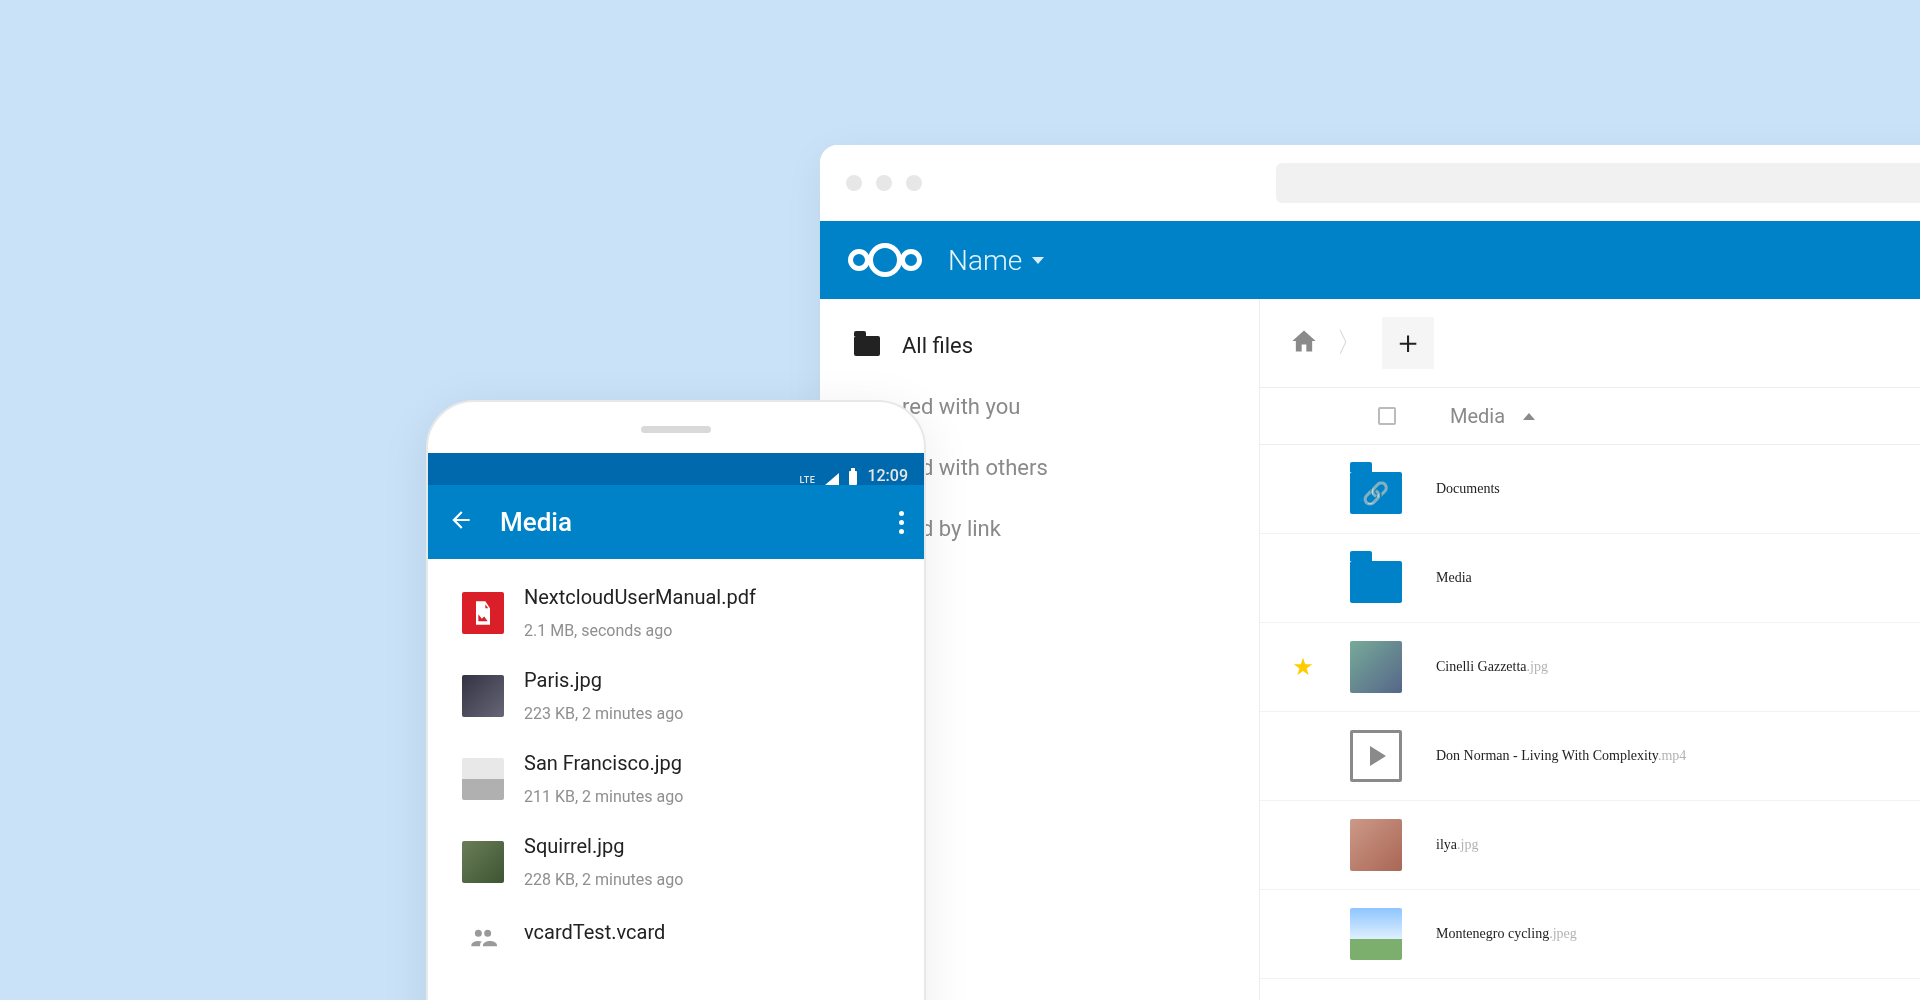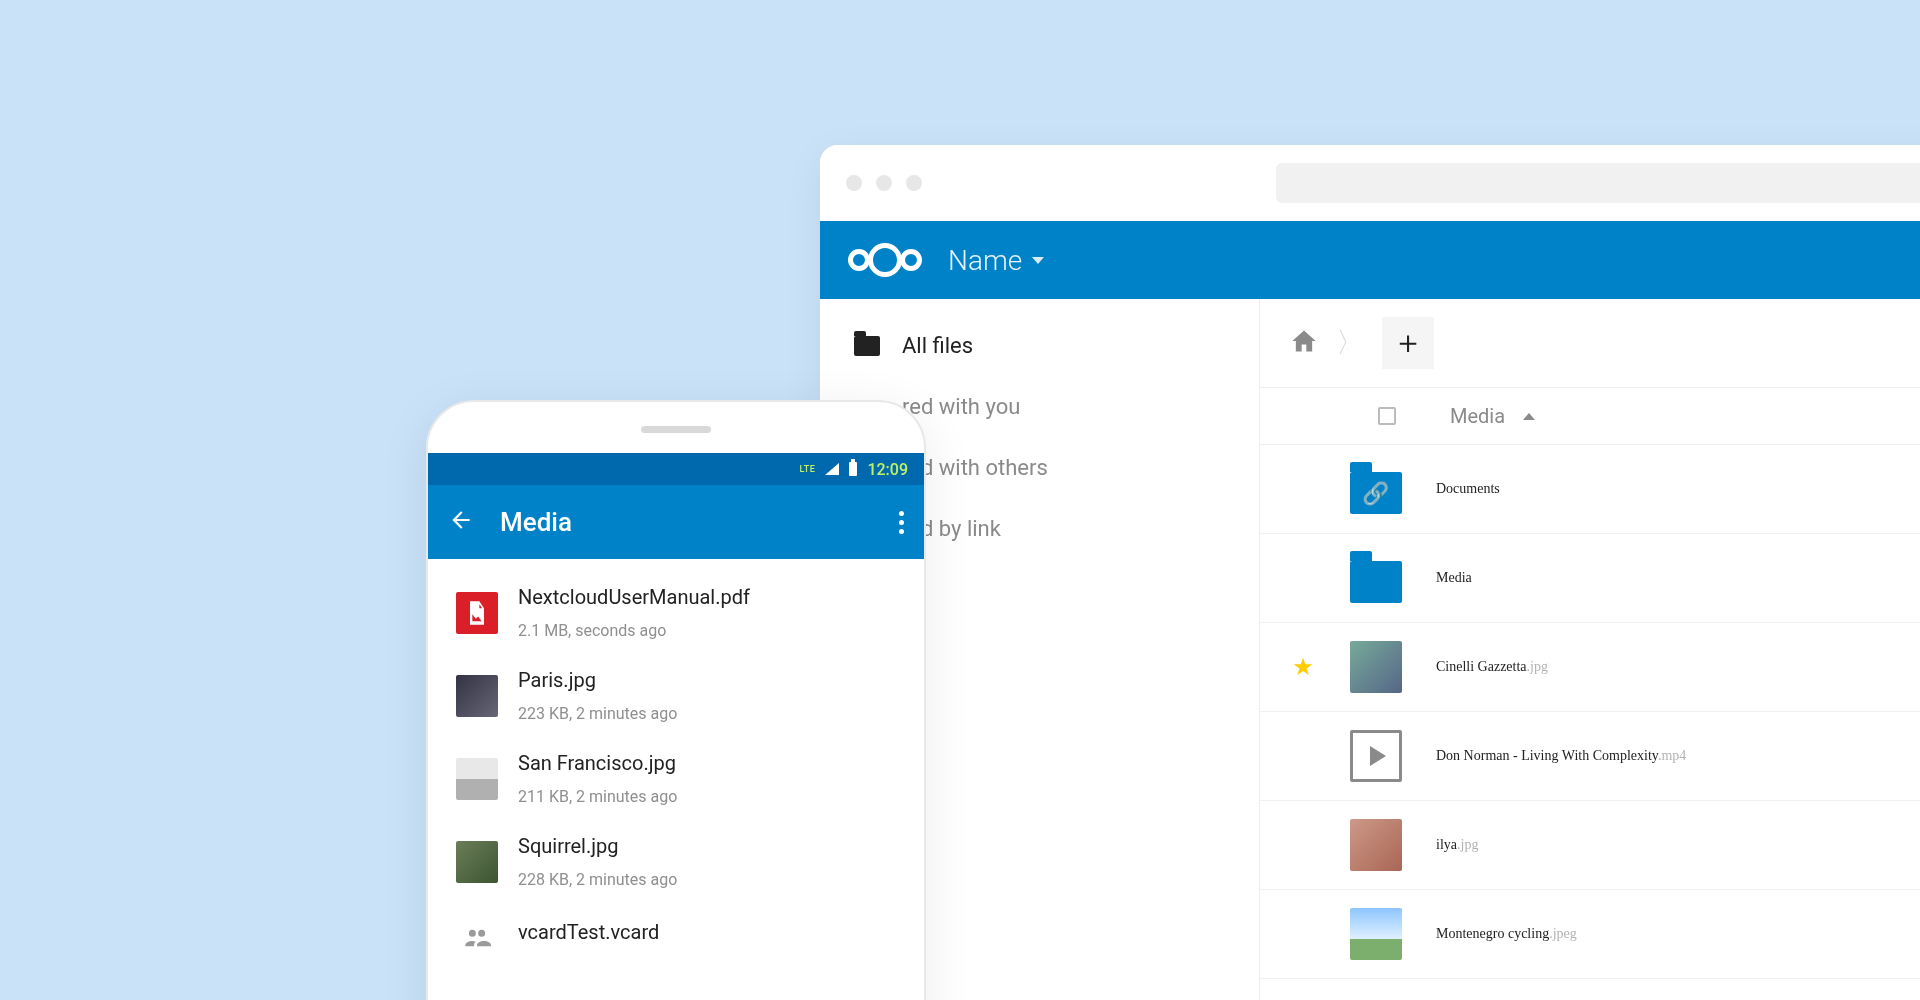--- a/index.html
+++ b/index.html
@@ -204,25 +204,25 @@
     border-radius: 48px 48px 0 0;
     overflow: hidden;
     box-shadow: 0 10px 50px rgba(0,0,0,0.08);
   }
   .phone-speaker {
     width: 70px; height: 7px; background: #d9d9d9; border-radius: 4px;
     margin: 24px auto 20px;
   }
   .phone-status {
     background: #0069ad;
-    color: #bef264;
+    color: #e5e5e5;
     height: 32px;
     display: flex;
     justify-content: flex-end;
-    align-items: center;
+    align-items: flex-end;
     gap: 10px;
     padding: 0 16px;
     font-size: 16px;
     font-weight: 500;
   }
   .lte { font-size: 9px; letter-spacing: 0.5px; }
   .sig-icon {
     width: 0; height: 0;
     border-bottom: 12px solid #fff;
     border-left: 14px solid transparent;
@@ -240,21 +240,21 @@
     display: flex;
     align-items: center;
     padding: 0 20px;
     gap: 26px;
   }
   .back-arrow svg { width: 26px; height: 26px; fill: #fff; }
   .phone-title { font-size: 26px; font-weight: 500; flex: 1; }
   .kebab { display:flex; flex-direction:column; gap:4px; }
   .kebab span { width:5px; height:5px; background:#fff; border-radius:50%; }
 
-  .phone-list { padding: 12px 6px; }
+  .phone-list { padding: 12px 12px; }
   .phone-item {
     display: flex;
     align-items: center;
     gap: 20px;
     padding: 14px 22px;
   }
   .p-thumb {
     width: 42px; height: 42px; border-radius: 2px; flex-shrink: 0;
     display:flex; align-items:center; justify-content:center;
   }

